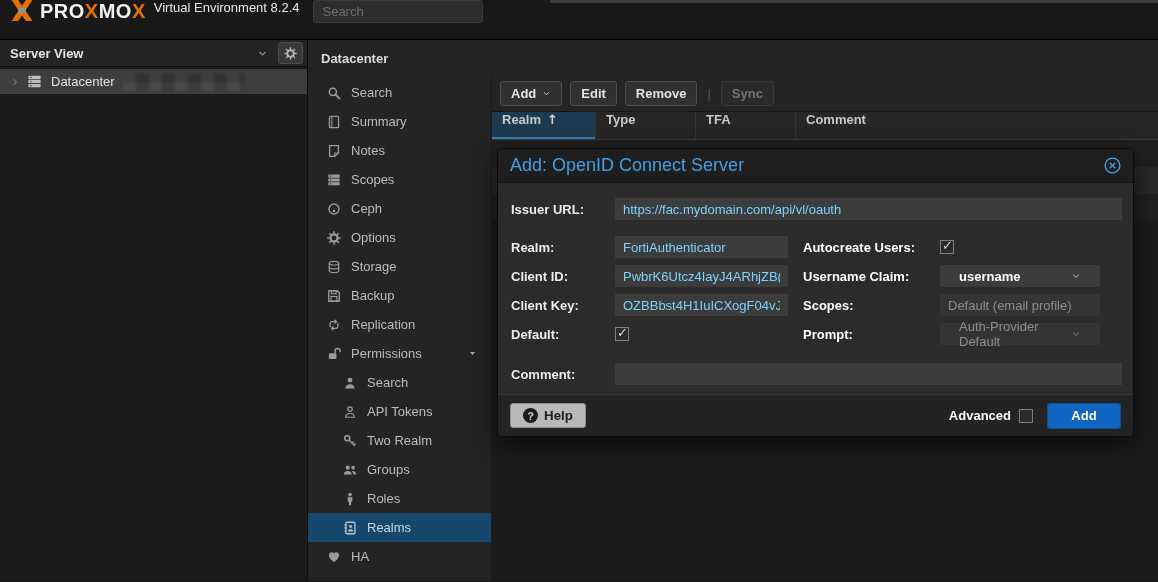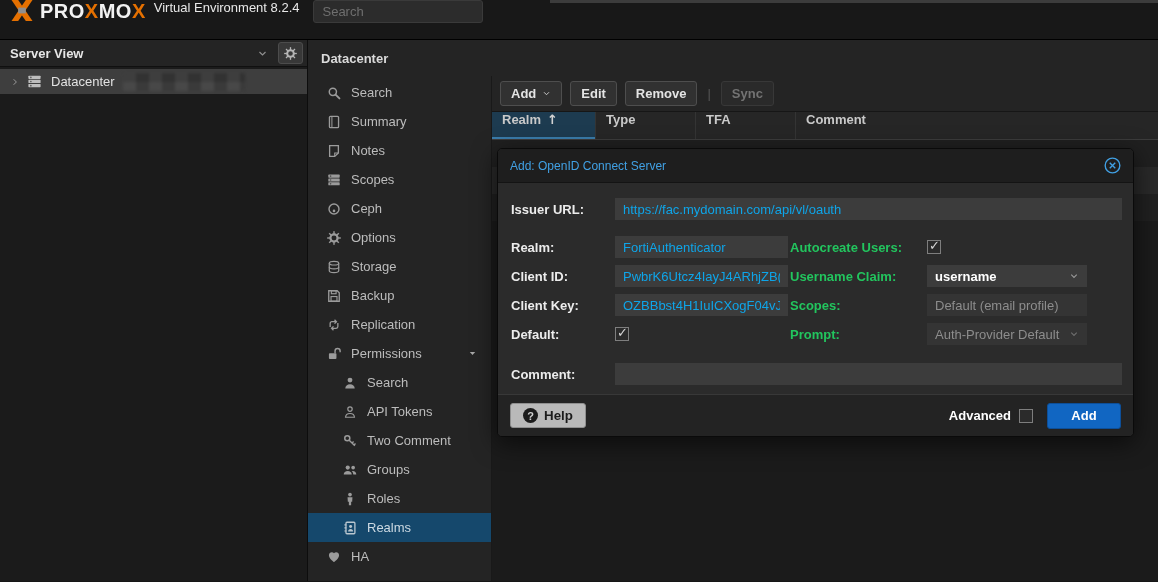--- a/index.html
+++ b/index.html
@@ -64,35 +64,35 @@
   .gh-comment{flex:1;border-right:none}
   .gh-sort{margin-left:6px;color:#d2d2d2;font-family:"DejaVu Sans",sans-serif}
   .grid-row{height:27px}
   .r1,.r3{background:#202020}
   .r2{background:#292929}
 
   
   .dialog{position:absolute;left:497px;top:148px;width:637px;height:289px;background:#2b2b2b;
     border:1px solid #0a0a0a;border-radius:5px;box-shadow:0 6px 24px rgba(0,0,0,.6);z-index:5;overflow:hidden}
   .dlg-title{height:34px;background:#1e1e1e;border-bottom:1px solid #141414;display:flex;align-items:center;
-    padding:0 12px;color:var(--c-title,#41a0e3);font-size:12px}
+    padding:0 12px;color:var(--c-title,#41a0e3);font-size:18px}
   .dlg-close{margin-left:auto;color:var(--c-title,#41a0e3);cursor:pointer;display:flex}
   .dlg-body{padding:0 11px 0 13px}
   .frow{display:flex;align-items:center}
   .mt15{margin-top:15px}.mt16{margin-top:16px}.mt7{margin-top:7px}.mt18{margin-top:18px}
   .flabel{width:104px;flex:none;color:#ececec;font-weight:700}
-  .rlabel{width:137px;flex:none;margin-left:2px;color:#22c55e;font-weight:600}
-  .fld{height:22px;background:#3c3c3c;border:none;outline:none;color:#0ea5e9;padding:0 8px;
+  .rlabel{width:137px;flex:none;margin-left:15px;color:#ffffff;font-weight:600}
+  .fld{height:22px;background:#3c3c3c;border:none;outline:none;color:#7dd3fc;padding:0 8px;
     font:13px "Liberation Sans",sans-serif}
   .fld::placeholder{color:#8d8d8d}
   .fld.grow{flex:1}
   .fld.wl{width:173px;flex:none}
   .fld.wr{width:160px;flex:none}
   .fld:disabled{background:#343434;color:#8d8d8d}
-  .combo{width:160px;flex:none;height:22px;background:#3c3c3c;display:flex;align-items:center;padding:0 8px;cursor:pointer}
+  .combo{width:160px;flex:none;height:22px;background:#3c3c3c;display:flex;align-items:center;padding:0 19px;cursor:pointer}
   .combo .cval{color:#ffffff;font-weight:600}
   .combo .cchev{margin-left:auto;color:#9a9a9a}
   .combo.disabled{background:#343434;cursor:default}
   .combo.disabled .cval{color:#8d8d8d;font-weight:400}
   .combo.disabled .cchev{color:#6f6f6f}
   .checkbox{width:14px;height:14px;flex:none;border:1px solid #7e7e7e;background:#2b2b2b;position:relative;cursor:pointer}
   .checkbox.on::after{content:"✓";position:absolute;left:1px;top:-3px;font-size:13px;color:#d6d6d6;
     font-family:"DejaVu Sans",sans-serif}
   .dlg-footer{position:absolute;left:0;right:0;bottom:0;height:42px;background:#232323;border-top:1px solid #383838;
     display:flex;align-items:center;padding:0 12px}
@@ -314,21 +314,21 @@
               </span>
               <span class="mi-label">API Tokens</span>
             </div>
             <div class="menu-item ind">
               <span class="mi-icon">
                 <svg viewBox="0 0 16 16" width="14" height="14">
                   <circle cx="4.9" cy="4.9" r="2.9" fill="none" stroke="currentColor" stroke-width="1.7"></circle>
                   <path d="M7.1 7.1l6.4 6.4M10.4 10.4l1.7-1.7M12.6 12.6l1.7-1.7" fill="none" stroke="currentColor" stroke-width="1.6"></path>
                 </svg>
               </span>
-              <span class="mi-label">Two Comment</span>
+              <span class="mi-label">Two Realm</span>
             </div>
             <div class="menu-item ind">
               <span class="mi-icon">
                 <svg viewBox="0 0 16 16" width="14" height="14">
                   <circle cx="5.4" cy="5.2" r="2.4" fill="currentColor"></circle>
                   <path d="M.8 13.2c0-2.6 2-4.1 4.6-4.1s4.6 1.5 4.6 4.1z" fill="currentColor"></path>
                   <circle cx="11.6" cy="5.2" r="2.1" fill="currentColor"></circle>
                   <path d="M11.2 9.1c2.3.2 4 1.6 4 3.9h-3.4c-.2-1.6-.7-2.9-1.9-3.7z" fill="currentColor"></path>
                 </svg>
               </span>

